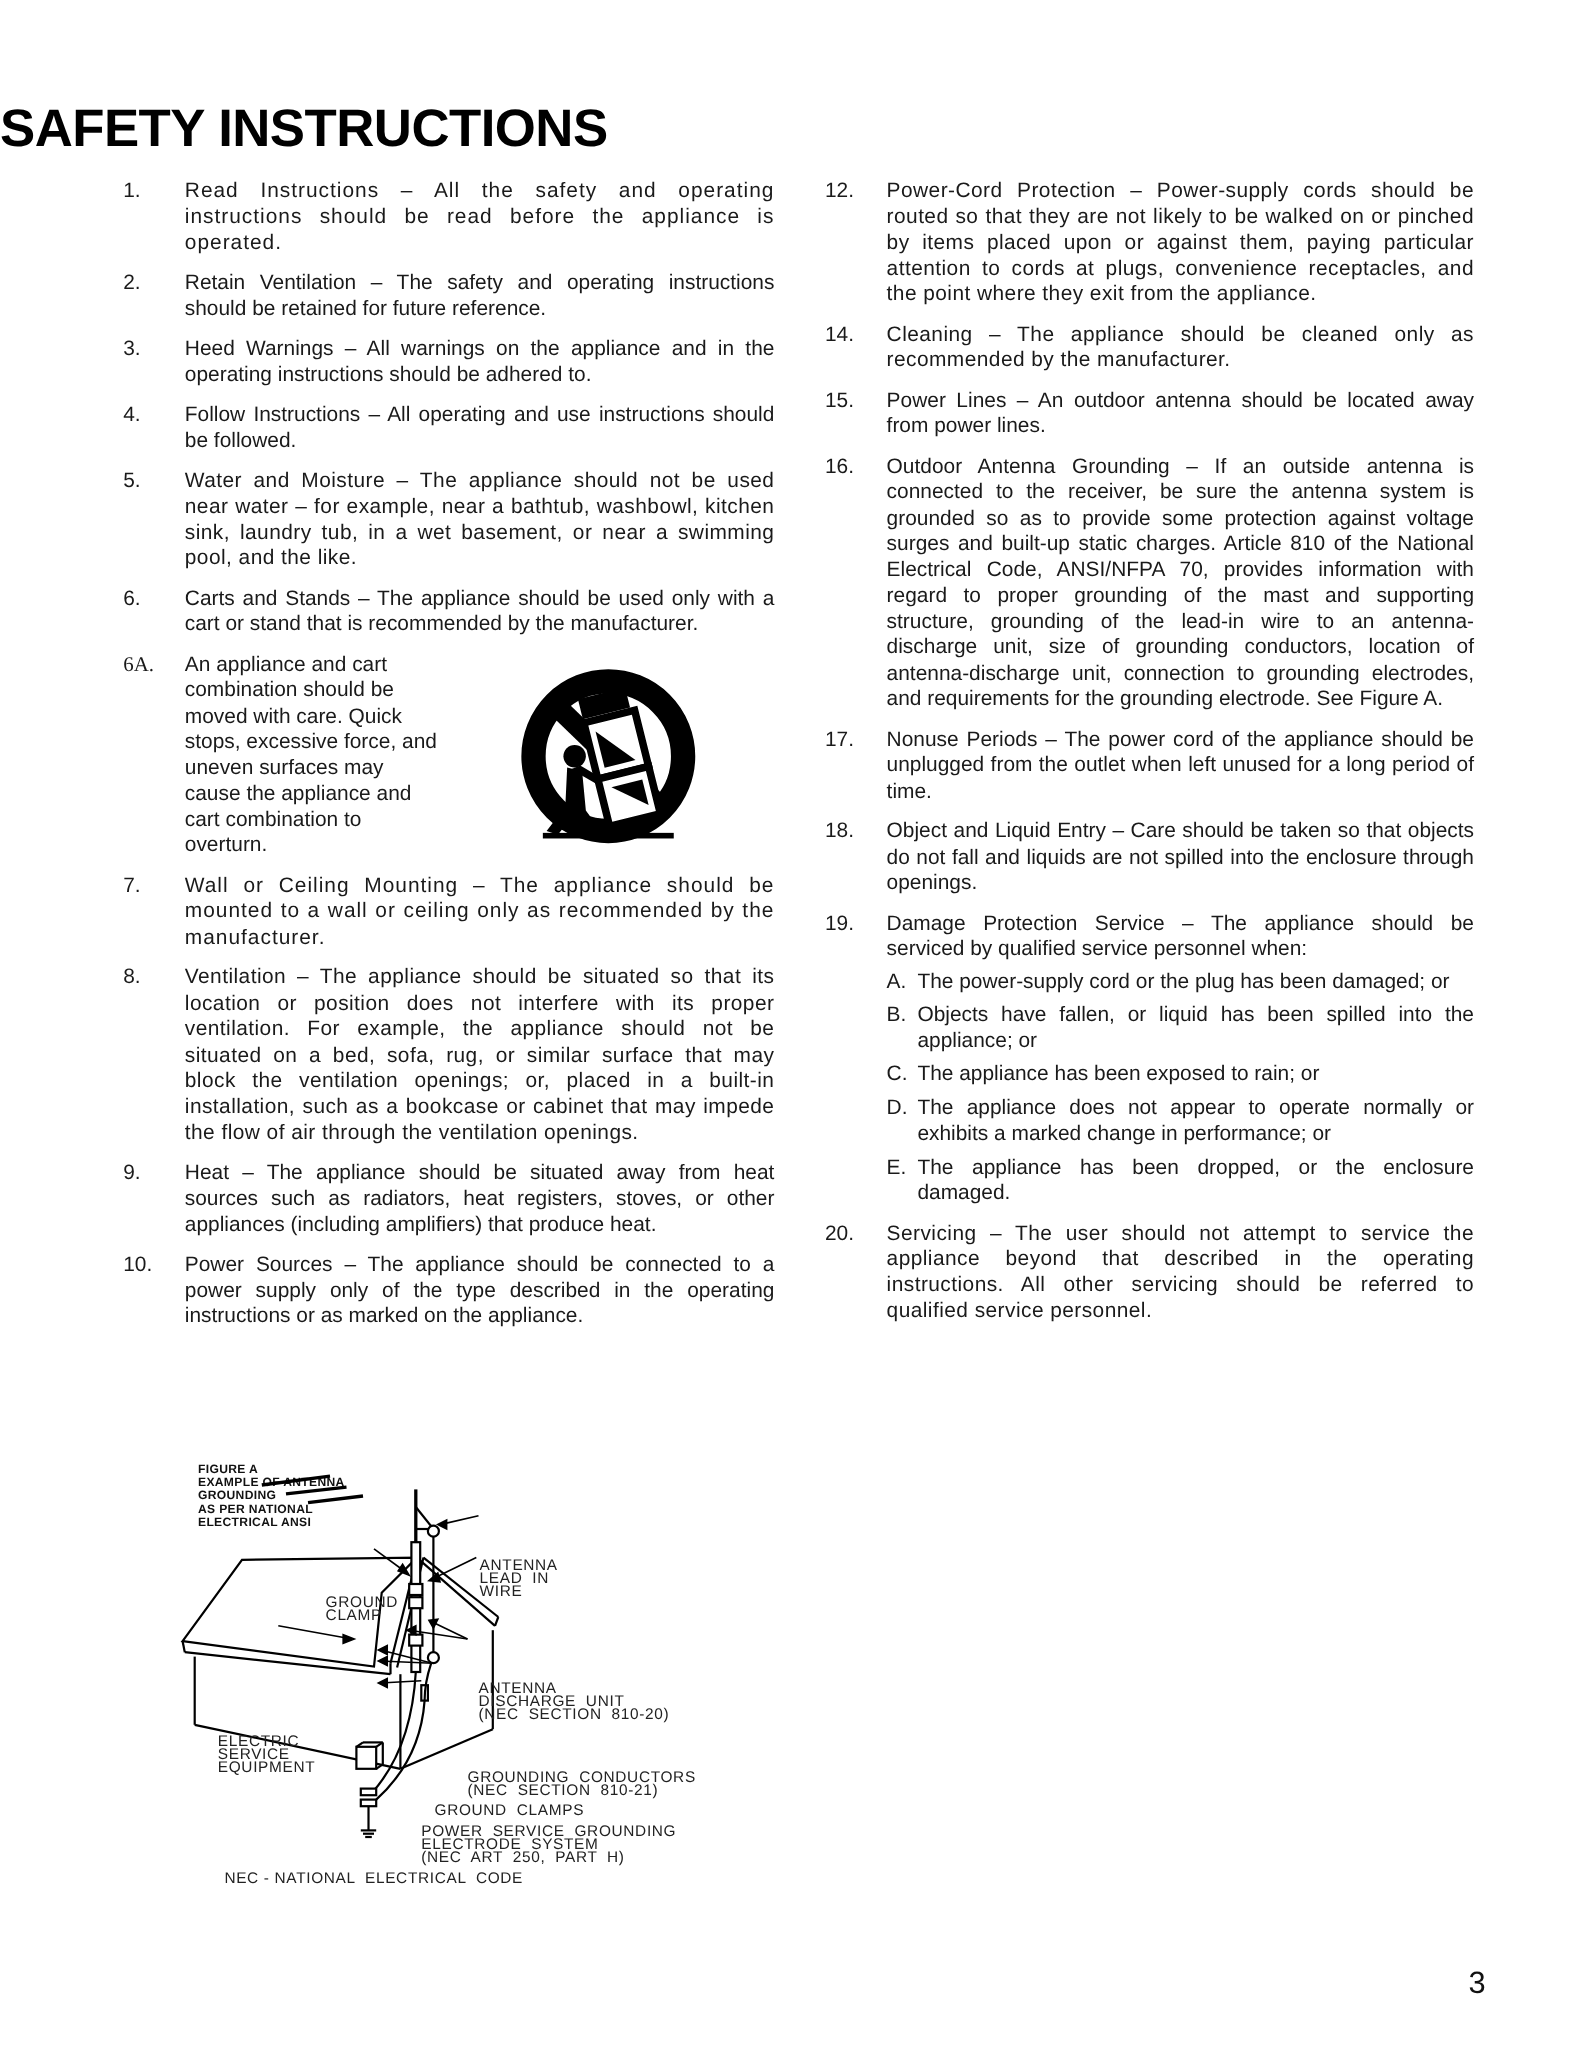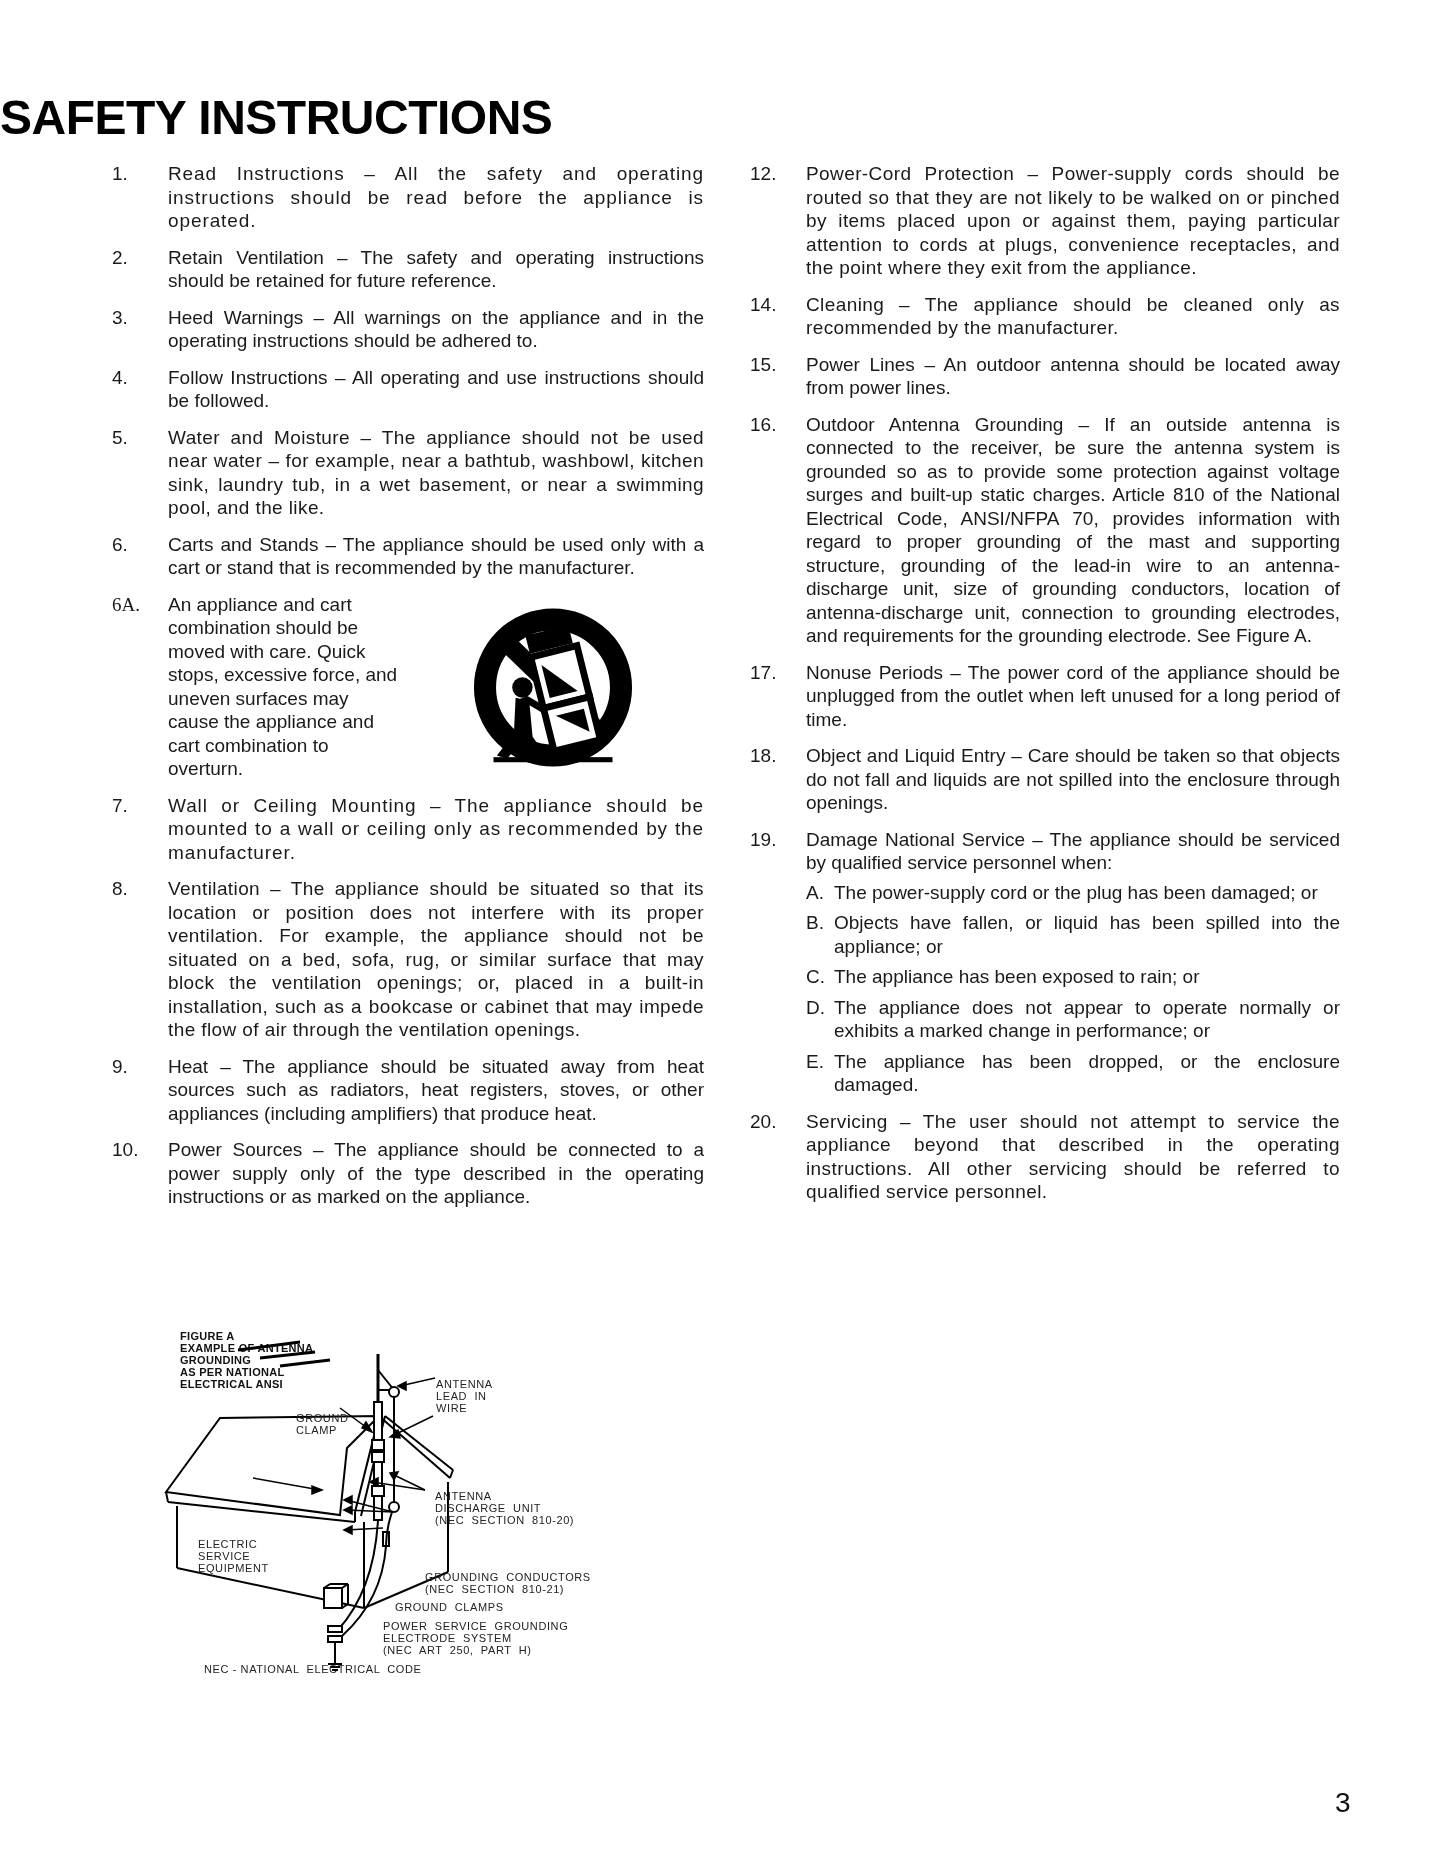--- a/index.html
+++ b/index.html
@@ -18,22 +18,22 @@
   .item.mid .txt { letter-spacing: 0.4px; }
   .item6a { position: relative; padding-left: 56px; font-size: 19px; line-height: 23.5px;
             margin-bottom: 13px; height: 188px; }
   .item6a .num { position: absolute; left: 0; top: 0; font-family: Liberation Serif, serif; }
   .item6a .txt { width: 235px; display: block; }
   .cart-icon { position: absolute; left: 356px; top: 12px; width: 170px; height: 170px; }
   .subitem { position: relative; padding-left: 28px; margin-left: 56px; font-size: 19px;
              line-height: 23.5px; text-align: justify; margin-bottom: 7px; }
   .subitem .letter { position: absolute; left: 0; top: 0; }
   .figure { position: absolute; left: 160px; top: 1330px; width: 560px; height: 360px; }
-  .fig-label { position: absolute; font-size: 11px; line-height: 12px; color: #222;
-               letter-spacing: 0.6px; white-space: pre; }
+  .fig-label { position: absolute; font-size: 14px; line-height: 12px; color: #222;
+               letter-spacing: 0.6px; white-space: pre; margin-top: 38px; }
   .fig-title { position: absolute; font-size: 11px; line-height: 12px; font-weight: bold;
                text-align: left; letter-spacing: 0.3px; color: #111; }
   .page-number { position: absolute; left: 1335px; top: 1787px; font-size: 28px; color: #111; }
 </style>
 </head>
 <body>
 
 <h1 class="title">SAFETY INSTRUCTIONS</h1>
 
 <div class="col left">
@@ -122,21 +122,21 @@
   <div class="item">
     <span class="num">17.</span>
     <span class="txt">Nonuse Periods – The power cord of the appliance should be unplugged from the outlet when left unused for a long period of time.</span>
   </div>
   <div class="item">
     <span class="num">18.</span>
     <span class="txt">Object and Liquid Entry – Care should be taken so that objects do not fall and liquids are not spilled into the enclosure through openings.</span>
   </div>
   <div class="item" style="margin-bottom:6px">
     <span class="num">19.</span>
-    <span class="txt">Damage National Service – The appliance should be serviced by qualified service personnel when:</span>
+    <span class="txt">Damage Protection Service – The appliance should be serviced by qualified service personnel when:</span>
   </div>
   <div class="subitem">
     <span class="letter">A.</span>
     <span>The power-supply cord or the plug has been damaged; or</span>
   </div>
   <div class="subitem">
     <span class="letter">B.</span>
     <span>Objects have fallen, or liquid has been spilled into the appliance; or</span>
   </div>
   <div class="subitem">

